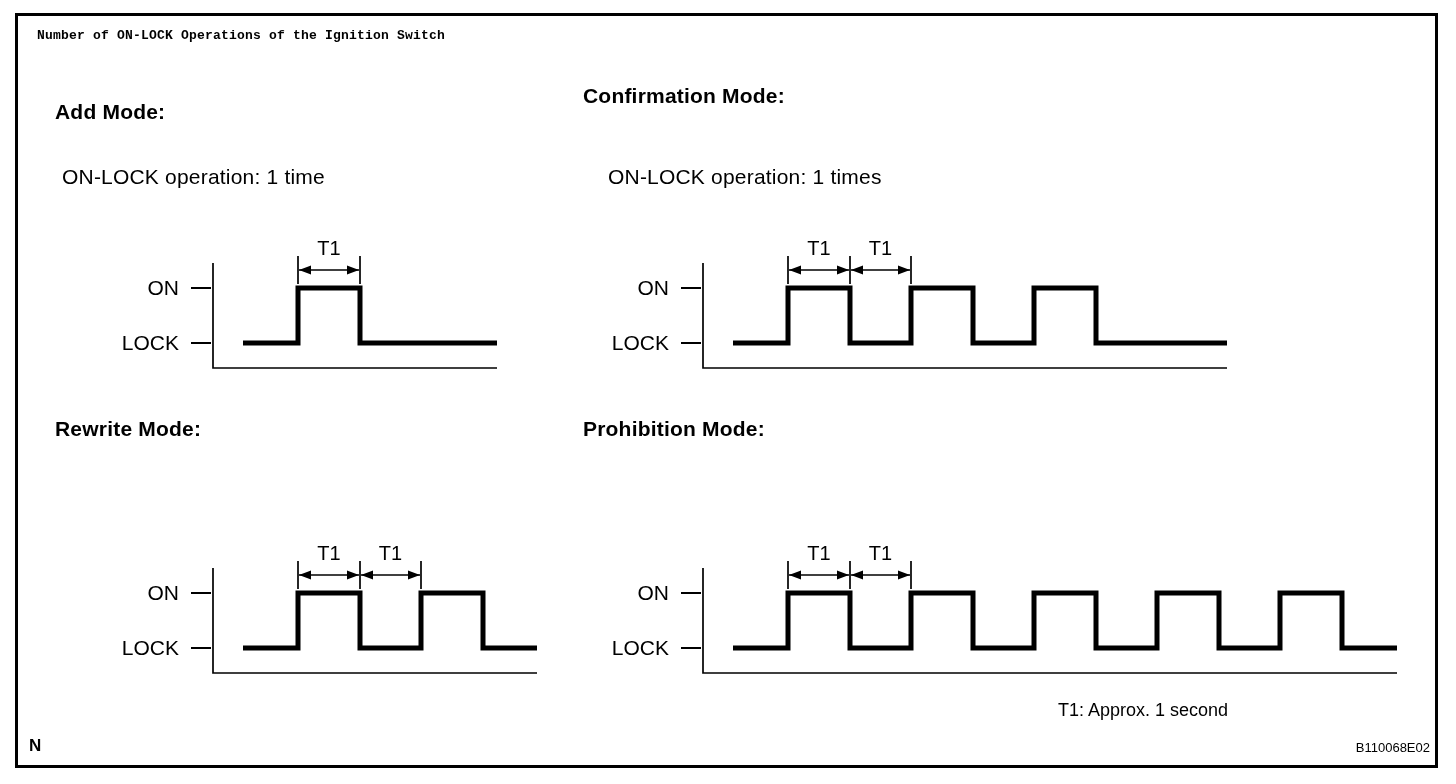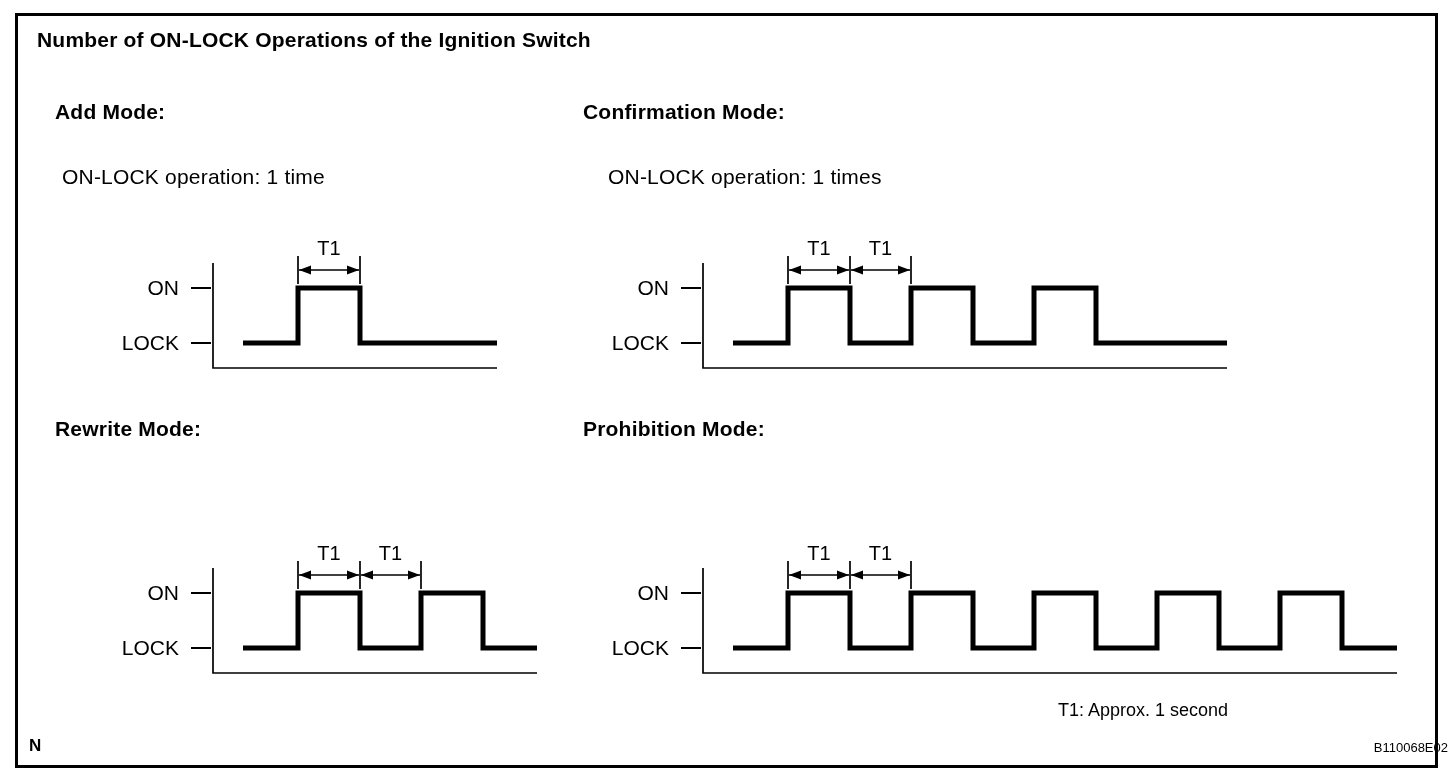--- a/index.html
+++ b/index.html
@@ -1,25 +1,25 @@
 <!DOCTYPE html>
 <html><head>
 <meta charset="utf-8">
 <style>
   html,body{margin:0;padding:0;background:#fff;}
   .figure{position:relative;width:1456px;height:784px;background:#ffffff;
           font-family:"Liberation Sans","DejaVu Sans",sans-serif;color:#000;overflow:hidden;}
   .frame{position:absolute;left:15px;top:13px;width:1423px;height:755px;
          border:3px solid #000;box-sizing:border-box;}
-  .title{position:absolute;left:37px;top:28px;font-size:21px;font-weight:bold;letter-spacing:.2px;}
+  .title{position:absolute;left:37px;top:28px;font-size:13px;font-weight:bold;letter-spacing:.2px;font-family:Liberation Mono, monospace;}
   .mode-title{position:absolute;font-size:21px;font-weight:bold;letter-spacing:.2px;text-align:center;}
   .mode-op{position:absolute;font-size:21px;letter-spacing:.2px;text-align:center;}
   .wave{position:absolute;}
   .footnote{position:absolute;left:1058px;top:700px;font-size:18px;}
-  .figcode{position:absolute;right:8px;top:740px;font-size:13px;padding-left:44px;}
+  .figcode{position:absolute;right:26px;top:740px;font-size:13px;padding-left:44px;}
   .corner{position:absolute;left:29px;top:736px;font-size:17px;font-weight:bold;}
   svg text{font-family:"Liberation Sans","DejaVu Sans",sans-serif;fill:#000;}
 </style>
 </head>
 <body>
 
 <div class="figure">
   <div class="frame"></div>
 
   <div class="title">Number of ON-LOCK Operations of the Ignition Switch</div>
@@ -34,21 +34,21 @@
       <polyline points="128,38 128,143 412,143" fill="none" stroke="#000000" stroke-width="1.7"></polyline>
       <polyline points="158,118 213,118 213,63 275,63 275,118 412,118" fill="none" stroke="#000000" stroke-width="5" stroke-linejoin="miter"></polyline>
       <line x1="213" y1="31" x2="213" y2="59" stroke="#000000" stroke-width="1.7"></line>
       <line x1="275" y1="31" x2="275" y2="59" stroke="#000000" stroke-width="1.7"></line>
       <line x1="214" y1="45" x2="274" y2="45" stroke="#000000" stroke-width="1.7"></line>
       <polygon points="214,45 226,40.5 226,49.5" fill="#000000"></polygon>
       <polygon points="274,45 262,40.5 262,49.5" fill="#000000"></polygon>
       <text x="244" y="30" text-anchor="middle" font-size="20">T1</text>
     </svg>
 
-  <div class="mode-title" style="left:583px;top:100px">Confirmation Mode:</div>
+  <div class="mode-title" style="left:583px;top:84px">Confirmation Mode:</div>
   <div class="mode-op" style="left:608px;top:165px">ON-LOCK operation: 1 times</div>
   <svg class="wave" style="left:575px;top:225px" width="660" height="160" viewBox="0 0 660 160">
       <text x="94" y="70" text-anchor="end" font-size="21">ON</text>
       <text x="94" y="125" text-anchor="end" font-size="21">LOCK</text>
       <line x1="106" y1="63" x2="126" y2="63" stroke="#000000" stroke-width="2"></line>
       <line x1="106" y1="118" x2="126" y2="118" stroke="#000000" stroke-width="2"></line>
       <polyline points="128,38 128,143 652,143" fill="none" stroke="#000000" stroke-width="1.7"></polyline>
       <polyline points="158,118 213,118 213,63 275,63 275,118 336,118 336,63 398,63 398,118 459,118 459,63 521,63 521,118 652,118" fill="none" stroke="#000000" stroke-width="5" stroke-linejoin="miter"></polyline>
       <line x1="213" y1="31" x2="213" y2="59" stroke="#000000" stroke-width="1.7"></line>
       <line x1="275" y1="31" x2="275" y2="59" stroke="#000000" stroke-width="1.7"></line>

